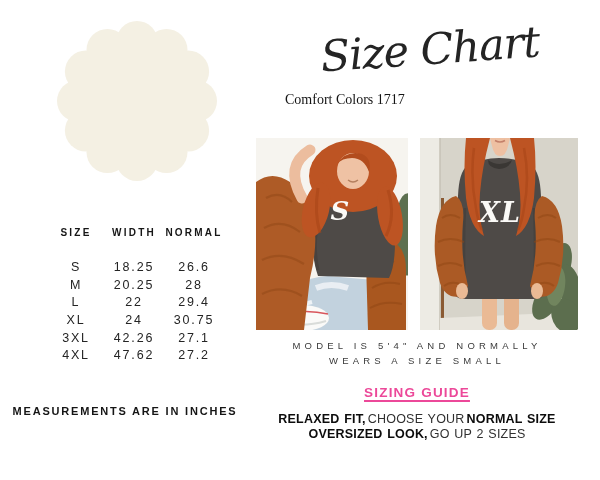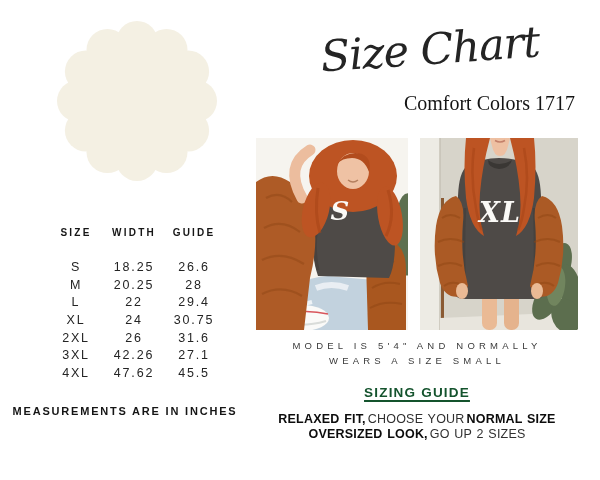--- a/index.html
+++ b/index.html
@@ -29,43 +29,43 @@
     font-size:11px; font-weight:700; letter-spacing:1.8px; color:#151515;
   }
 
   
   .title-script {
     position:absolute; left:285px; top:24px; width:290px; text-align:center;
     font-family:"DejaVu Serif", serif; font-style:italic; font-weight:400;
     font-size:43px; letter-spacing:-1px; color:#242424; transform:rotate(-4deg);
   }
   .title-sub {
-    position:absolute; left:285px; top:92px; width:290px; text-align:right;
-    font-family:"Liberation Serif", serif; font-size:20px; color:#141414;
+    position:absolute; left:285px; top:92px; width:290px; text-align:left;
+    font-family:"Liberation Serif", serif; font-size:14px; color:#141414;
   }
 
   .photo { position:absolute; top:138px; height:192px; overflow:hidden; }
   .photo-left  { left:256px; width:152px; }
   .photo-right { left:420px; width:158px; }
   .photo svg { display:block; width:100%; height:100%; }
   .shirt-letter {
     position:absolute; color:#fbfaf7;
     font-family:"DejaVu Serif", serif; font-style:italic; font-weight:700;
   }
   .photo-left  .shirt-letter { left:84px; top:74px; transform:translate(-50%,-55%); font-size:26px; }
   .photo-right .shirt-letter { left:80px; top:76px; transform:translate(-50%,-55%); font-size:27px; letter-spacing:1px; }
 
   .model-note {
     position:absolute; left:256px; top:339px; width:322px; text-align:center;
     font-size:9.5px; letter-spacing:4.2px; line-height:14.5px; color:#3b3b3b;
   }
 
   .guide-heading {
     position:absolute; left:256px; top:385px; width:322px; text-align:center;
-    font-size:13.5px; font-weight:700; letter-spacing:1.2px; color:#14532d;
+    font-size:13.5px; font-weight:700; letter-spacing:1.2px; color:#ec4899;
     text-decoration:underline; text-underline-offset:3px; text-decoration-thickness:2px;
   }
   .guide-lines {
     position:absolute; left:256px; top:412px; width:322px; text-align:center;
     font-size:12.5px; line-height:14.8px; color:#262626; letter-spacing:0.2px; word-spacing:1px;
   }
   .guide-lines .b { font-weight:700; color:#0c0c0c; }
   .guide-lines .r { font-weight:400; color:#303030; }
   .guide-lines span { margin:0 1px; }
 </style>
@@ -87,21 +87,21 @@
     <circle cx="115" cy="30.3" r="22"></circle>
       <circle cx="137.7" cy="53" r="22"></circle>
     <circle cx="84" cy="84" r="74"></circle>
   </g>
 </svg>
 
 <div class="size-table">
   <div class="t-head">
     <span>SIZE</span>
     <span>WIDTH</span>
-    <span>GUIDE</span>
+    <span>NORMAL</span>
   </div>
   <div class="t-row">
     <span>S</span>
     <span>18.25</span>
     <span>26.6</span>
   </div>
   <div class="t-row">
     <span>M</span>
     <span>20.25</span>
     <span>28</span>
@@ -110,33 +110,28 @@
     <span>L</span>
     <span>22</span>
     <span>29.4</span>
   </div>
   <div class="t-row">
     <span>XL</span>
     <span>24</span>
     <span>30.75</span>
   </div>
   <div class="t-row">
-    <span>2XL</span>
-    <span>26</span>
-    <span>31.6</span>
-  </div>
-  <div class="t-row">
     <span>3XL</span>
     <span>42.26</span>
     <span>27.1</span>
   </div>
   <div class="t-row">
     <span>4XL</span>
     <span>47.62</span>
-    <span>45.5</span>
+    <span>27.2</span>
   </div>
 </div>
 
 <div class="footnote">MEASUREMENTS ARE IN INCHES</div>
 
 <div class="title-script">Size Chart</div>
 <div class="title-sub">Comfort Colors 1717</div>
 
 <div class="photo photo-left">
   <svg viewBox="0 0 152 192" aria-hidden="true">

